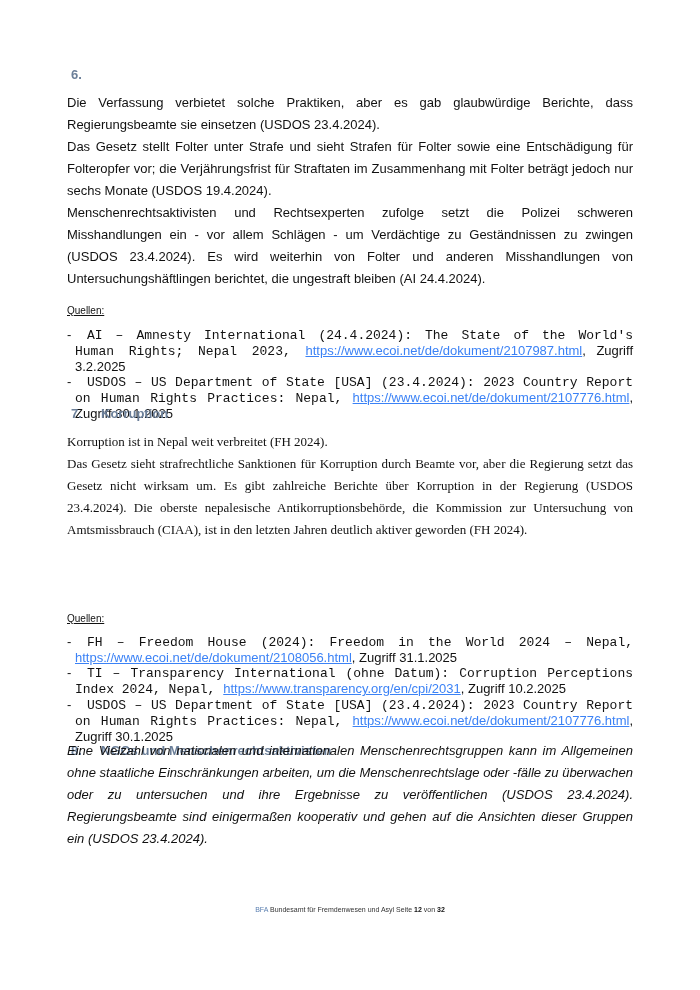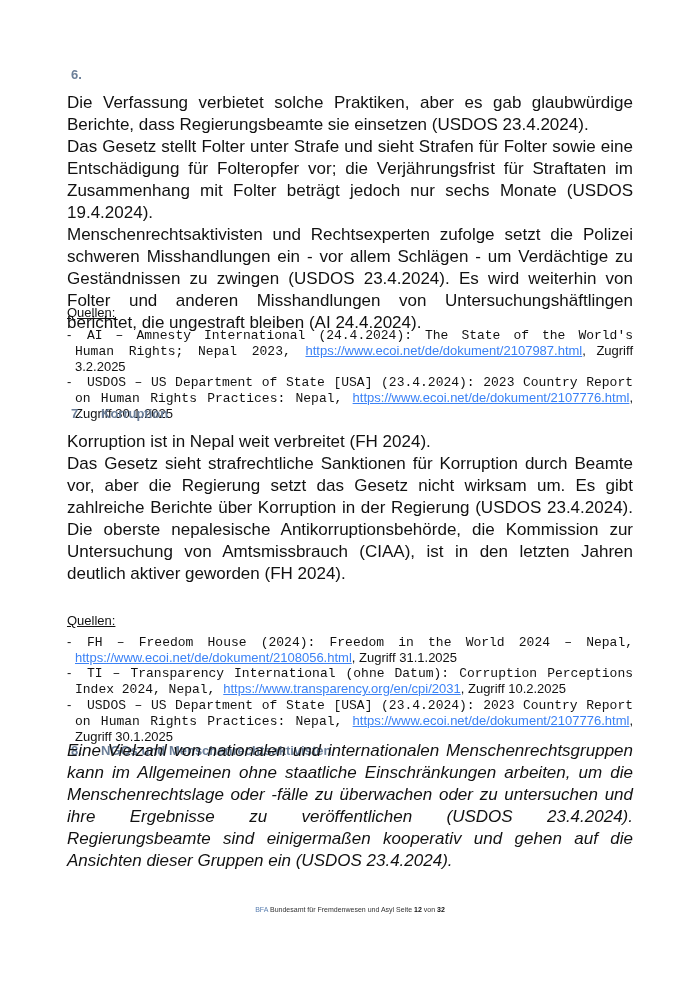--- a/index.html
+++ b/index.html
@@ -1,22 +1,22 @@
 <!DOCTYPE html>
 <html><head>
   <meta charset="utf-8">
   <style>
     html, body { margin: 0; padding: 0; background: #ffffff; }
     body { width: 700px; height: 990px; position: relative; overflow: hidden;
       font-family: "Liberation Sans", sans-serif; color: #111111; }
     .page { position: absolute; left: 67px; top: 0; width: 566px; }
     .heading { font-weight: bold; color: #6b7f99; font-size: 13px; display: flex; }
     .heading .num { width: 30px; padding-left: 4px; }
-    .para { font-size: 17px; line-height: 22px; text-align: justify; margin: 0; }
-    .quellen { font-size: 13px; text-decoration: underline; }
+    .para { font-size: 13px; line-height: 22px; text-align: justify; margin: 0; }
+    .quellen { font-size: 10px; text-decoration: underline; }
     .src { font-size: 13px; line-height: 15px; text-align: justify; display: flex; }
     .src .dash { width: 8px; flex: none; }
     .src .body { flex: 1; text-align: justify; text-align-last: left; }
     .src .body .first { padding-left: 12px; font-family: Liberation Mono, monospace; }
     a.link { color: #3b82f6; text-decoration: underline; }
     .footer { position: absolute; top: 906px; left: 0; width: 700px; text-align: center;
       font-size: 7px; color: #333; }
     .footer .bfa { color: #5a7fb0; }
     .footer b { color: #111; }
   </style>
@@ -42,21 +42,21 @@
     <div class="src">
       <span class="dash">-</span>
       <span class="body"><span class="first">USDOS – US Department of State [USA] (23.4.2024): 2023 Country Report on Human Rights Practices: Nepal, </span><a class="link">https://www.ecoi.net/de/dokument/2107776.html</a><span>, Zugriff 30.1.2025</span></span>
     </div>
   </div>
 
   <div class="heading" style="position:absolute; top:406px;">
     <span class="num">7.</span>
     <span>Korruption</span>
   </div>
-  <div style="position:absolute; top:431px; width:566px;">
+  <div style="position:absolute; top:431px; width:566px;font-family:Liberation Serif, serif;">
     <p class="para">Korruption ist in Nepal weit verbreitet (FH 2024).</p>
     <p class="para">Das Gesetz sieht strafrechtliche Sanktionen für Korruption durch Beamte vor, aber die Regierung setzt das Gesetz nicht wirksam um. Es gibt zahlreiche Berichte über Korruption in der Regierung (USDOS 23.4.2024). Die oberste nepalesische Antikorruptionsbehörde, die Kommission zur Untersuchung von Amtsmissbrauch (CIAA), ist in den letzten Jahren deutlich aktiver geworden (FH 2024).</p>
   </div>
   <div class="quellen" style="position:absolute; top:613px;">Quellen:</div>
   <div style="position:absolute; top:634px; width:566px;">
     <div class="src">
       <span class="dash">-</span>
       <span class="body" style="text-align-last:auto;"><span class="first">FH – Freedom House (2024): Freedom in the World 2024 – Nepal, </span><a class="link">https://www.ecoi.net/de/dokument/2108056.html</a><span>, Zugriff 31.1.2025</span></span>
     </div>
     <div class="src">

